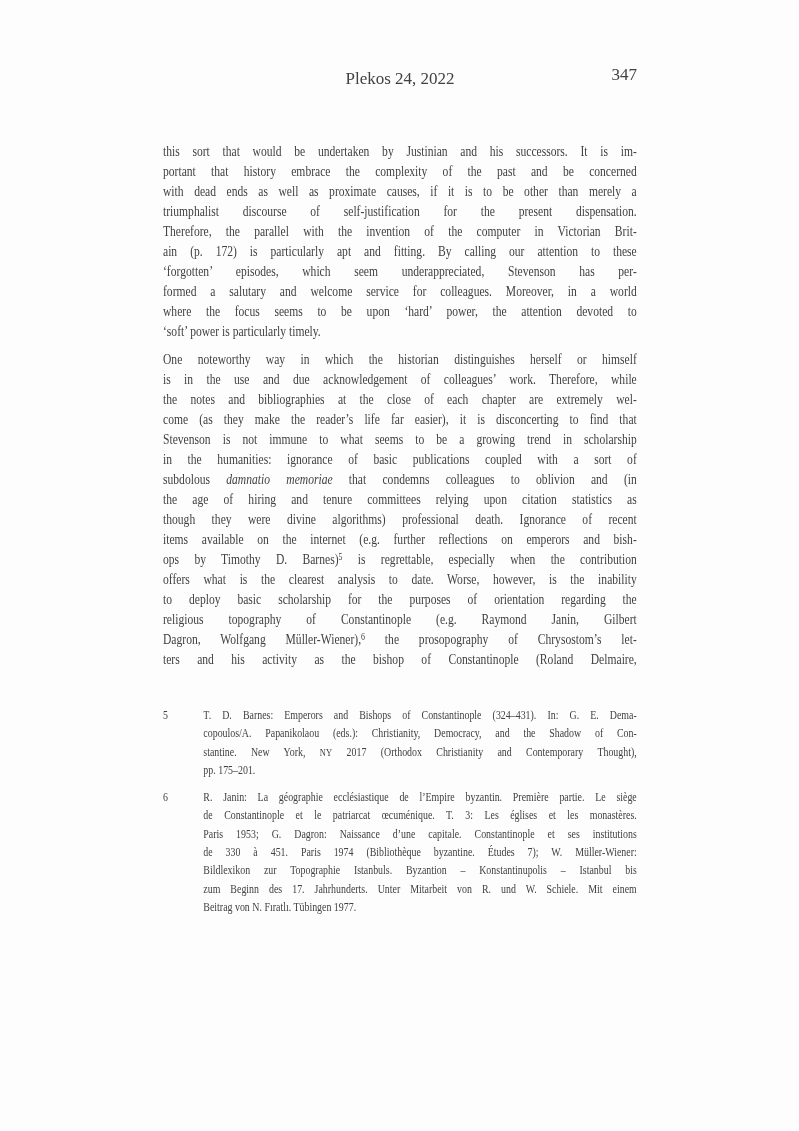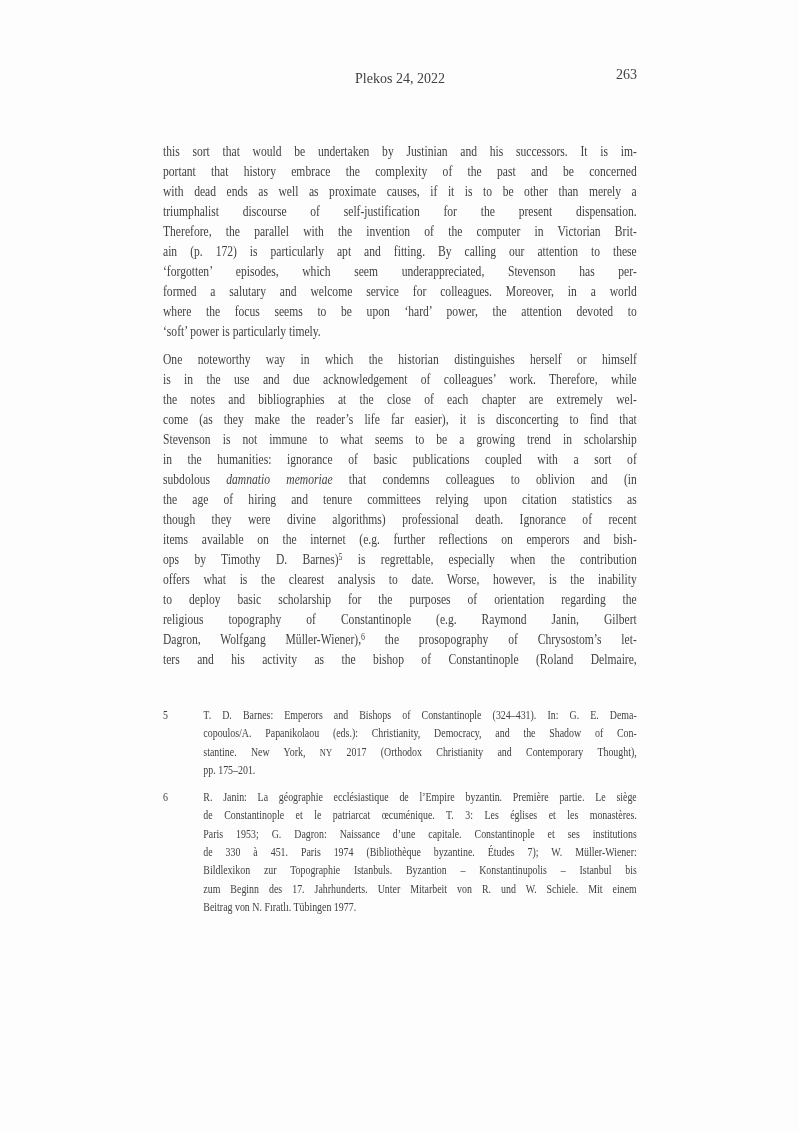--- a/index.html
+++ b/index.html
@@ -7,21 +7,21 @@
   body {
     background: var(--paper, #fdfdfd);
     color: var(--ink, #414141);
     font-family: "Liberation Serif", serif;
     overflow: hidden;
   }
   .page { position: relative; width: 799px; height: 1131px; }
   .col { position: absolute; left: 163px; }
 
   
-  .header { top: 70px; width: 474px; text-align: center; font-size: 14px; line-height: 18px; }
+  .header { top: 70px; width: 474px; text-align: center; font-size: 17px; line-height: 18px; }
   .pagenum { position: absolute; right: 0; top: -4px; }
 
   
   .body { top: 142px; width: 564px; transform: scaleX(0.84); transform-origin: 0 0; }
   .footnotes { top: 706px; width: 564px; transform: scaleX(0.84); transform-origin: 0 0; }
 
   .para + .para { margin-top: 8px; }
   .bline {
     font-size: 13.8px; line-height: 20px; height: 20px;
     text-align: justify; text-align-last: justify; text-justify: inter-word;
@@ -43,21 +43,21 @@
   .i { font-style: italic; }
   .sup { font-size: 0.68em; position: relative; top: -0.45em; line-height: 0; }
   .sc { font-size: 0.85em; letter-spacing: 0.02em; }
 </style>
 </head>
 <body style="--ink: #414141; --paper: #fdfdfe;">
 
 <div class="page">
   <header class="col header">
     <span class="journal">Plekos 24, 2022</span>
-    <span class="pagenum">263</span>
+    <span class="pagenum">347</span>
   </header>
 
   <main class="col body" id="body-text">
       <div class="para">
         <div class="bline"><span>this sort that would be undertaken by Justinian and his successors. It is im-</span></div>
         <div class="bline"><span>portant that history embrace the complexity of the past and be concerned</span></div>
         <div class="bline"><span>with dead ends as well as proximate causes, if it is to be other than merely a</span></div>
         <div class="bline"><span>triumphalist discourse of self-justification for the present dispensation.</span></div>
         <div class="bline"><span>Therefore, the parallel with the invention of the computer in Victorian Brit-</span></div>
         <div class="bline"><span>ain (p. 172) is particularly apt and fitting. By calling our attention to these</span></div>

